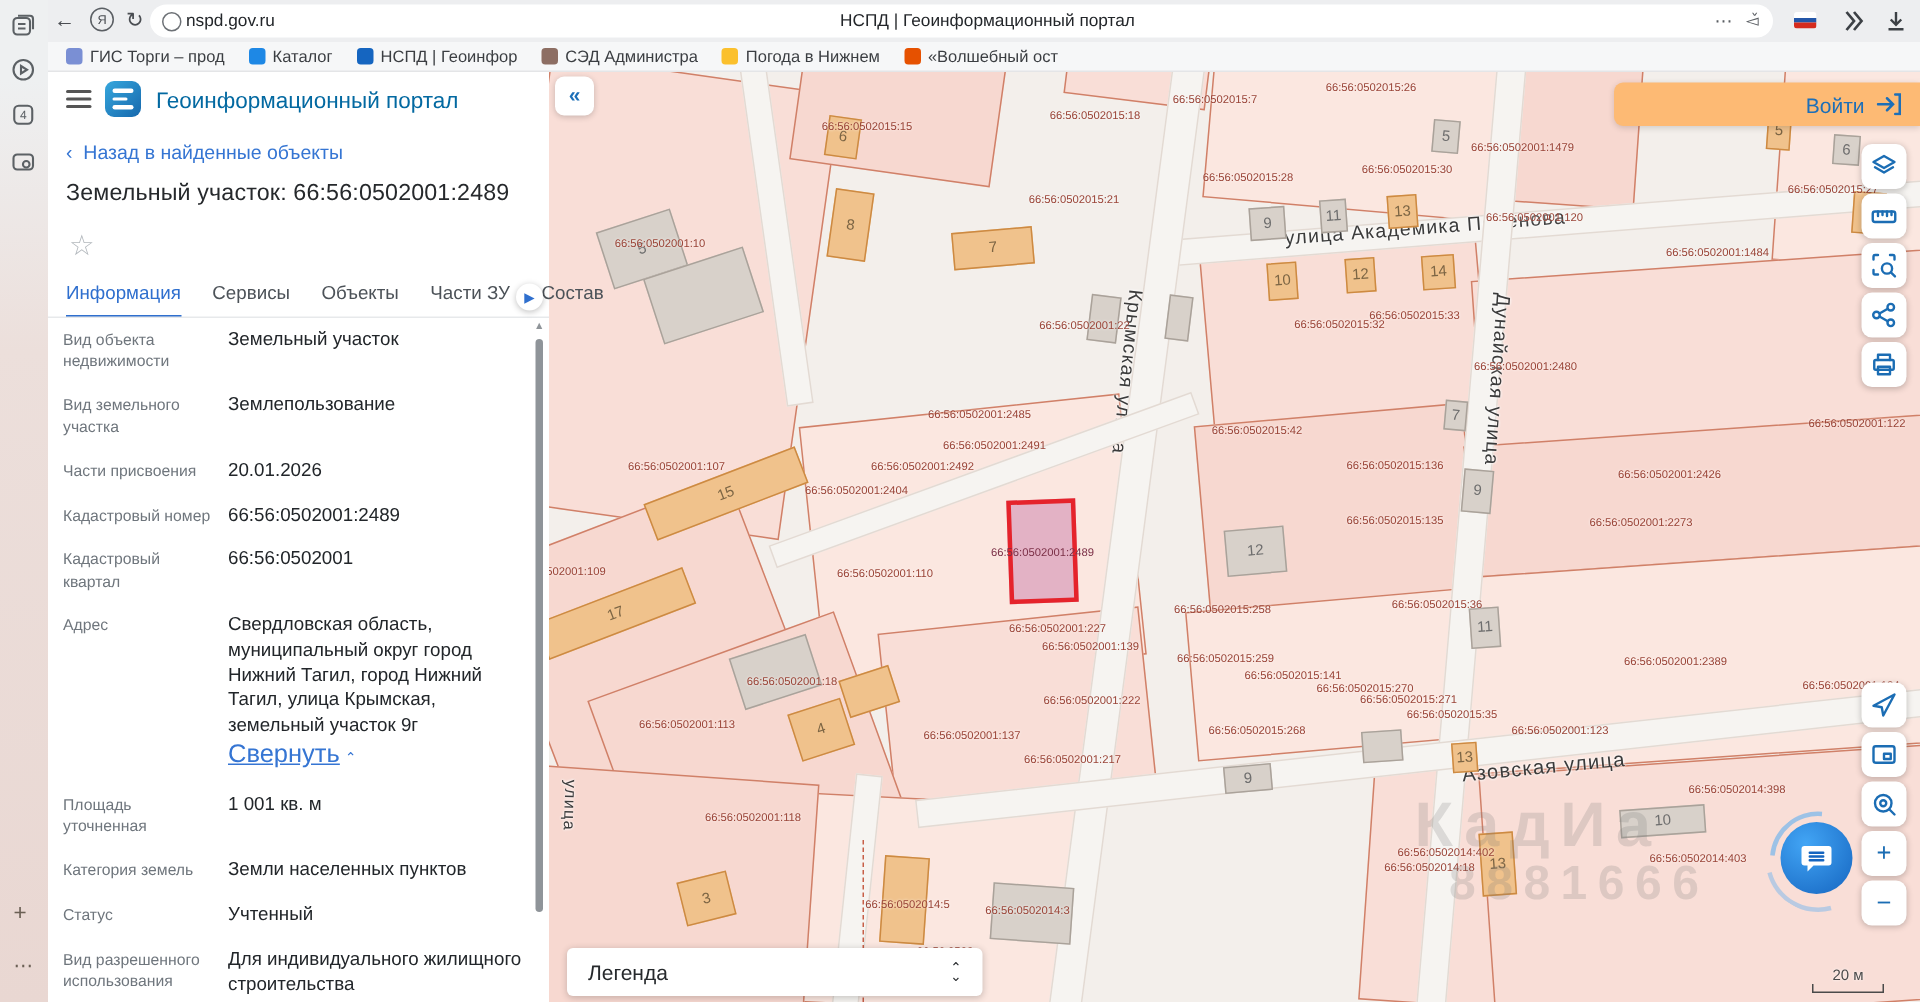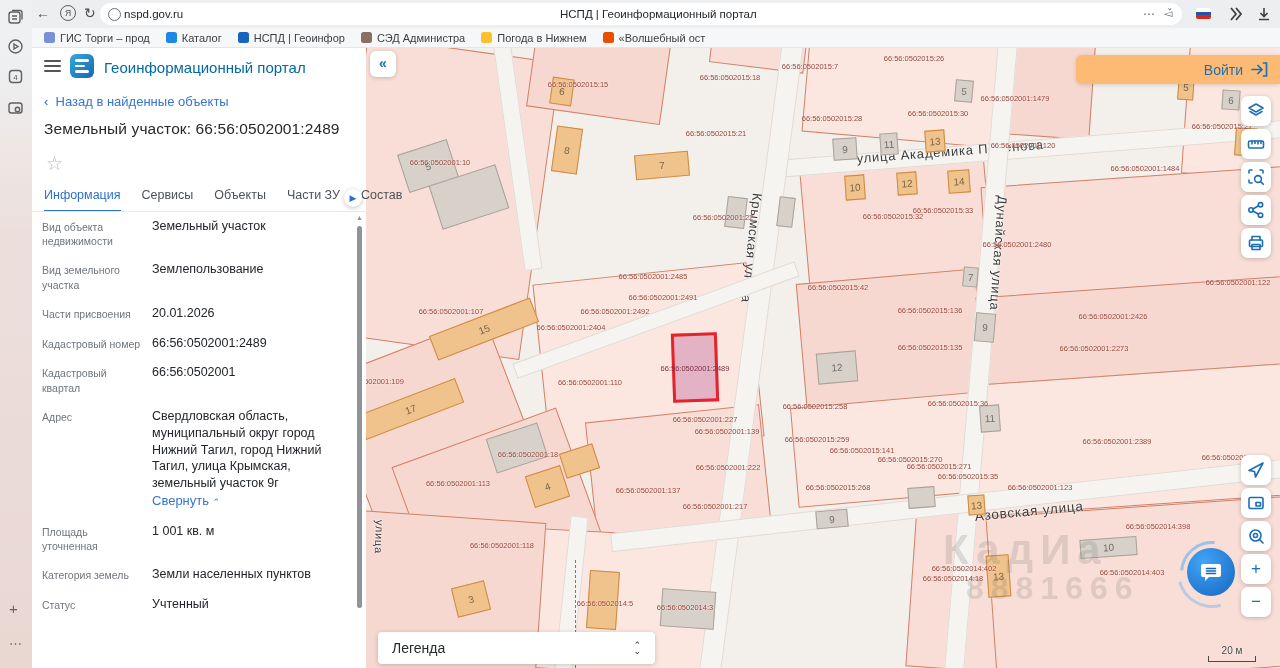--- a/index.html
+++ b/index.html
@@ -38,21 +38,21 @@
   .tabs{position:absolute;left:12px;top:140px;width:310px;display:flex;gap:21px;font-size:12.5px;color:#4c5258;}
   .tab{padding-bottom:8px;cursor:pointer;white-space:nowrap;}
   .tab.active{color:#2f6fce;border-bottom:2px solid #2f6fce;}
   .tabdivider{position:absolute;left:0;top:163px;width:334px;height:1px;background:#e7e9eb;}
   .tabsmore{position:absolute;left:312px;top:141px;width:18px;height:18px;border-radius:50%;background:#fff;
             box-shadow:0 1px 4px rgba(0,0,0,.25);color:#2f6fce;font-size:9px;text-align:center;line-height:18px;cursor:pointer;}
   .fields{position:absolute;left:10px;top:170px;width:312px;height:450px;overflow:hidden;}
   .frow{display:grid;grid-template-columns:102px 1fr;gap:8px;margin-bottom:13px;}
   .flabel{font-size:10.5px;color:#6f767d;line-height:1.35;padding-top:2px;}
   .fvalue{font-size:12.5px;color:#22262a;line-height:1.35;}
-  .collapse{color:#3575d3;font-size:13px;cursor:pointer;}
+  .collapse{color:#3575d3;font-size:17px;text-decoration:underline;cursor:pointer;}
   .collapse-ch{color:#3575d3;font-size:9px;}
   .pscroll{position:absolute;left:325px;top:178px;width:5px;height:382px;background:#8f9499;border-radius:3px;}
   .pscroll-up{position:absolute;left:324px;top:166px;font-size:7px;color:#8f9499;}
   
   .map{position:absolute;left:366px;top:48px;width:914px;height:620px;background:#f3efeb;overflow:hidden;}
   .parcel{position:absolute;border:1px solid #d08068;box-sizing:border-box;}
   .pf0{background:#f9ded7;} .pf1{background:#f7d8d0;} .pf2{background:#fbe7e0;}
   .street{position:absolute;background:#f6f4f1;border:1px solid #e3dad3;box-sizing:border-box;}
   .stlabel{position:absolute;font-size:13px;color:#3b3b3b;white-space:nowrap;letter-spacing:.8px;
            text-shadow:0 0 2px #fff,0 0 2px #fff;transform-origin:0 0;font-weight:500;}
@@ -440,18 +440,22 @@
           <div class="fvalue">1 001 кв. м</div>
         </div>
         <div class="frow">
           <div class="flabel">Категория земель</div>
           <div class="fvalue">Земли населенных пунктов</div>
         </div>
         <div class="frow">
           <div class="flabel">Статус</div>
           <div class="fvalue">Учтенный</div>
         </div>
+        <div class="frow">
+          <div class="flabel">Вид разрешенного использования</div>
+          <div class="fvalue">Для индивидуального жилищного строительства</div>
+        </div>
       </div>
     <div class="pscroll-up">▲</div>
     <div class="pscroll"></div>
   </div>
 
 </div>
 
 </body></html>

